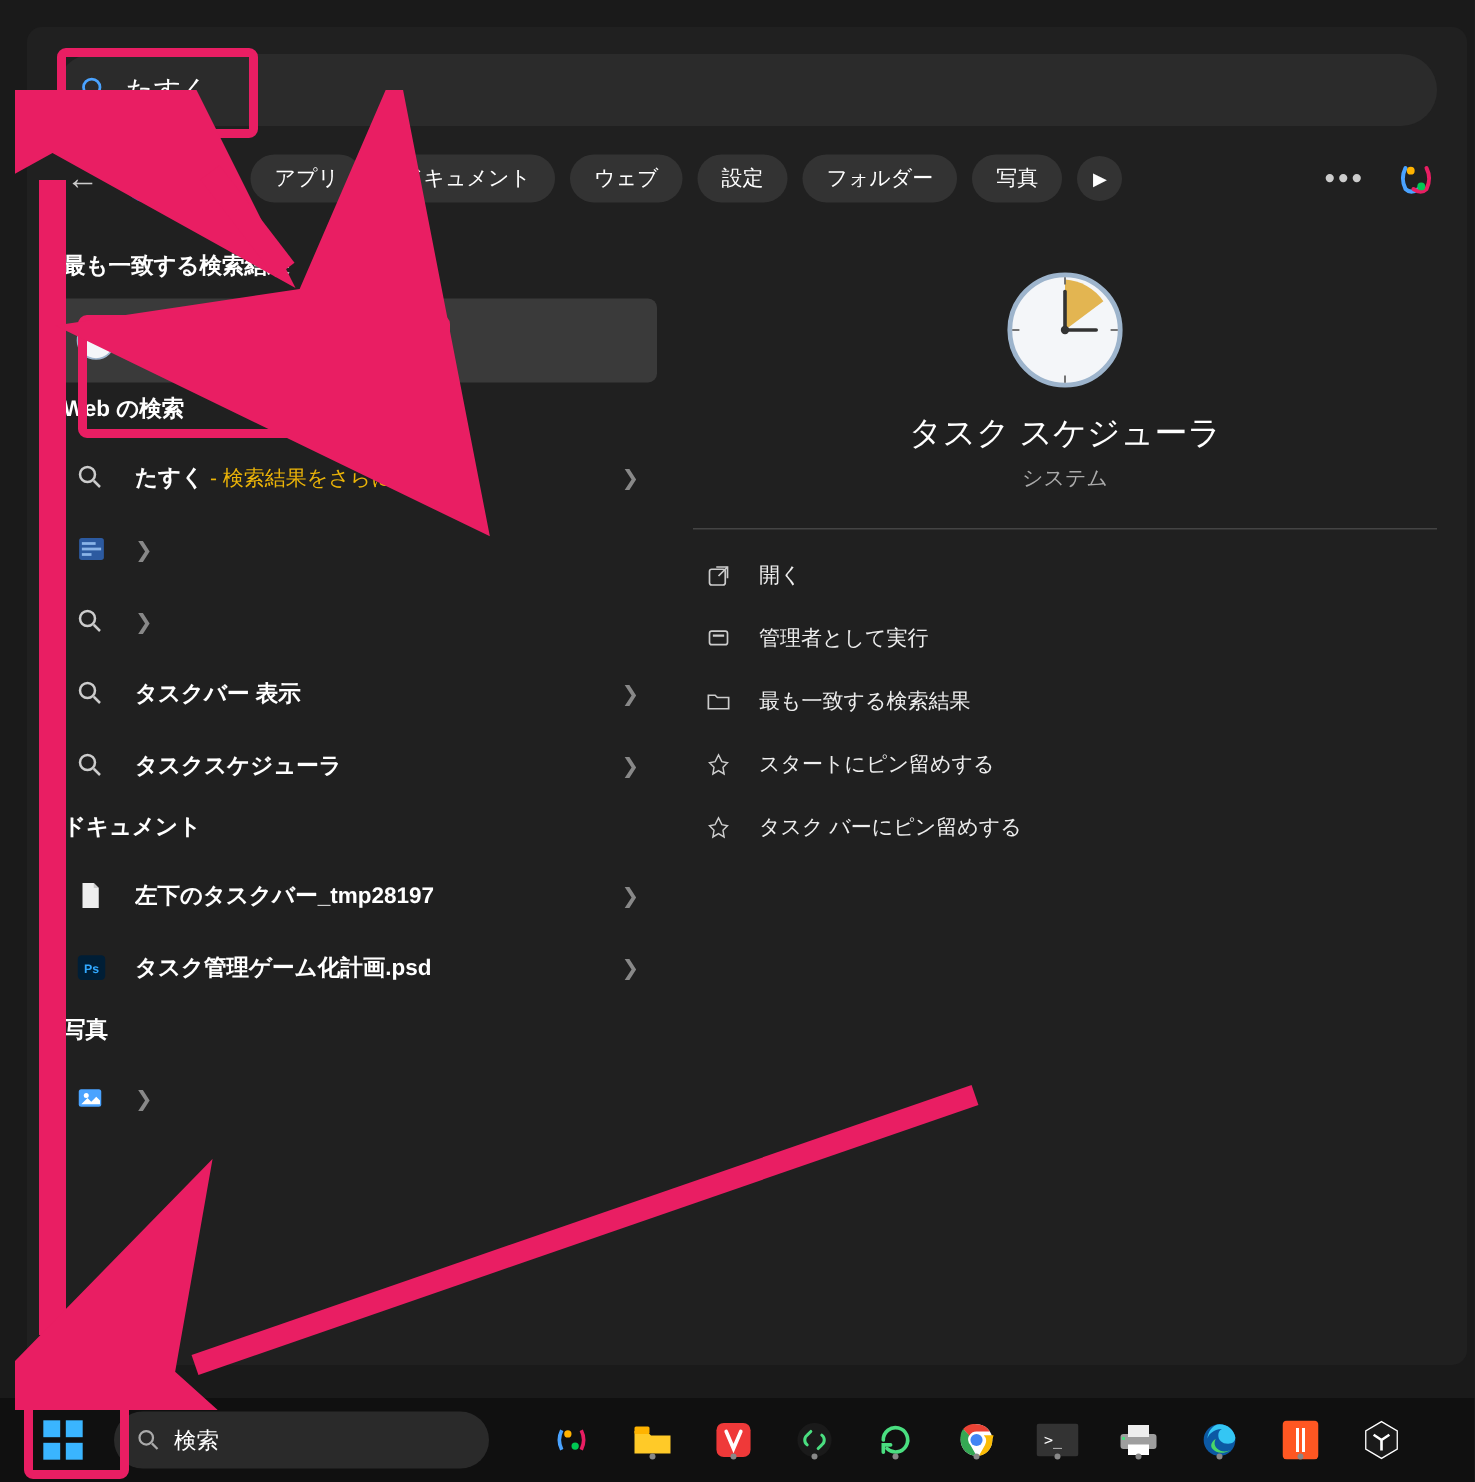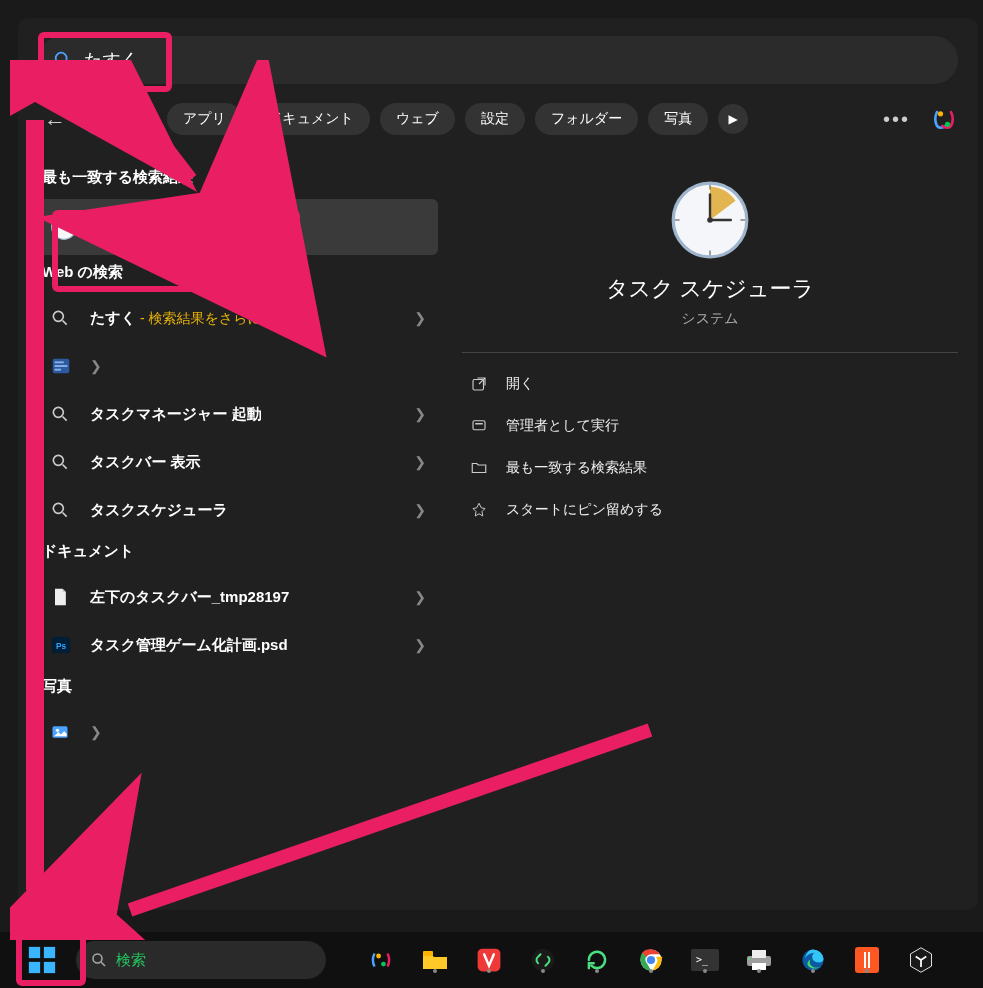--- a/index.html
+++ b/index.html
@@ -208,21 +208,21 @@
     padding: 6px 14px;
     width: 250px;
     height: 38px;
   }
   .taskbar-search .mag {
     width: 18px; height: 18px;
     color: #aaa;
     margin-right: 8px;
   }
   .taskbar-search span {
-    color: #22c55e;
+    color: #ffffff;
     font-size: 15px;
   }
   .taskbar-icon {
     width: 30px;
     height: 30px;
     display: flex;
     align-items: center;
     justify-content: center;
     cursor: pointer;
     margin: 0 6px;
@@ -332,23 +332,20 @@
         <div class="chev">❯</div>
       </div>
 
       <div class="result-item">
         <div class="icon">
             <svg viewBox="0 0 24 24" width="20" height="20">
               <circle cx="10" cy="10" r="6" stroke="#ccc" stroke-width="2" fill="none"></circle>
               <line x1="15" y1="15" x2="20" y2="20" stroke="#ccc" stroke-width="2"></line>
             </svg>
           </div>
-        <div class="text">
-            <div class="title">タスクマネージャー 起動</div>
-          </div>
         <div class="chev">❯</div>
       </div>
 
       <div class="result-item">
         <div class="icon">
             <svg viewBox="0 0 24 24" width="20" height="20">
               <circle cx="10" cy="10" r="6" stroke="#ccc" stroke-width="2" fill="none"></circle>
               <line x1="15" y1="15" x2="20" y2="20" stroke="#ccc" stroke-width="2"></line>
             </svg>
           </div>
@@ -452,20 +449,26 @@
             <path d="M3 6h6l2 2h10v10H3z" fill="none" stroke="#ccc" stroke-width="1.5"></path>
           </svg>
         <span>最も一致する検索結果</span>
       </div>
       <div class="action-item">
         <svg class="aicon" viewBox="0 0 24 24">
             <path d="M12 3l3 6 5 1-4 4 1 6-5-3-5 3 1-6-4-4 5-1z" fill="none" stroke="#ccc" stroke-width="1.3"></path>
           </svg>
         <span>スタートにピン留めする</span>
       </div>
+      <div class="action-item">
+        <svg class="aicon" viewBox="0 0 24 24">
+            <path d="M12 3l3 6 5 1-4 4 1 6-5-3-5 3 1-6-4-4 5-1z" fill="none" stroke="#ccc" stroke-width="1.3"></path>
+          </svg>
+        <span>タスク バーにピン留めする</span>
+      </div>
     </div>
   </div>
 </div>
 
 <div class="taskbar">
   <div class="start-btn">
     <svg width="30" height="30" viewBox="0 0 32 32">
       <rect x="2" y="2" width="12" height="12" fill="#3ab5ff"></rect>
       <rect x="18" y="2" width="12" height="12" fill="#3ab5ff"></rect>
       <rect x="2" y="18" width="12" height="12" fill="#3ab5ff"></rect>

